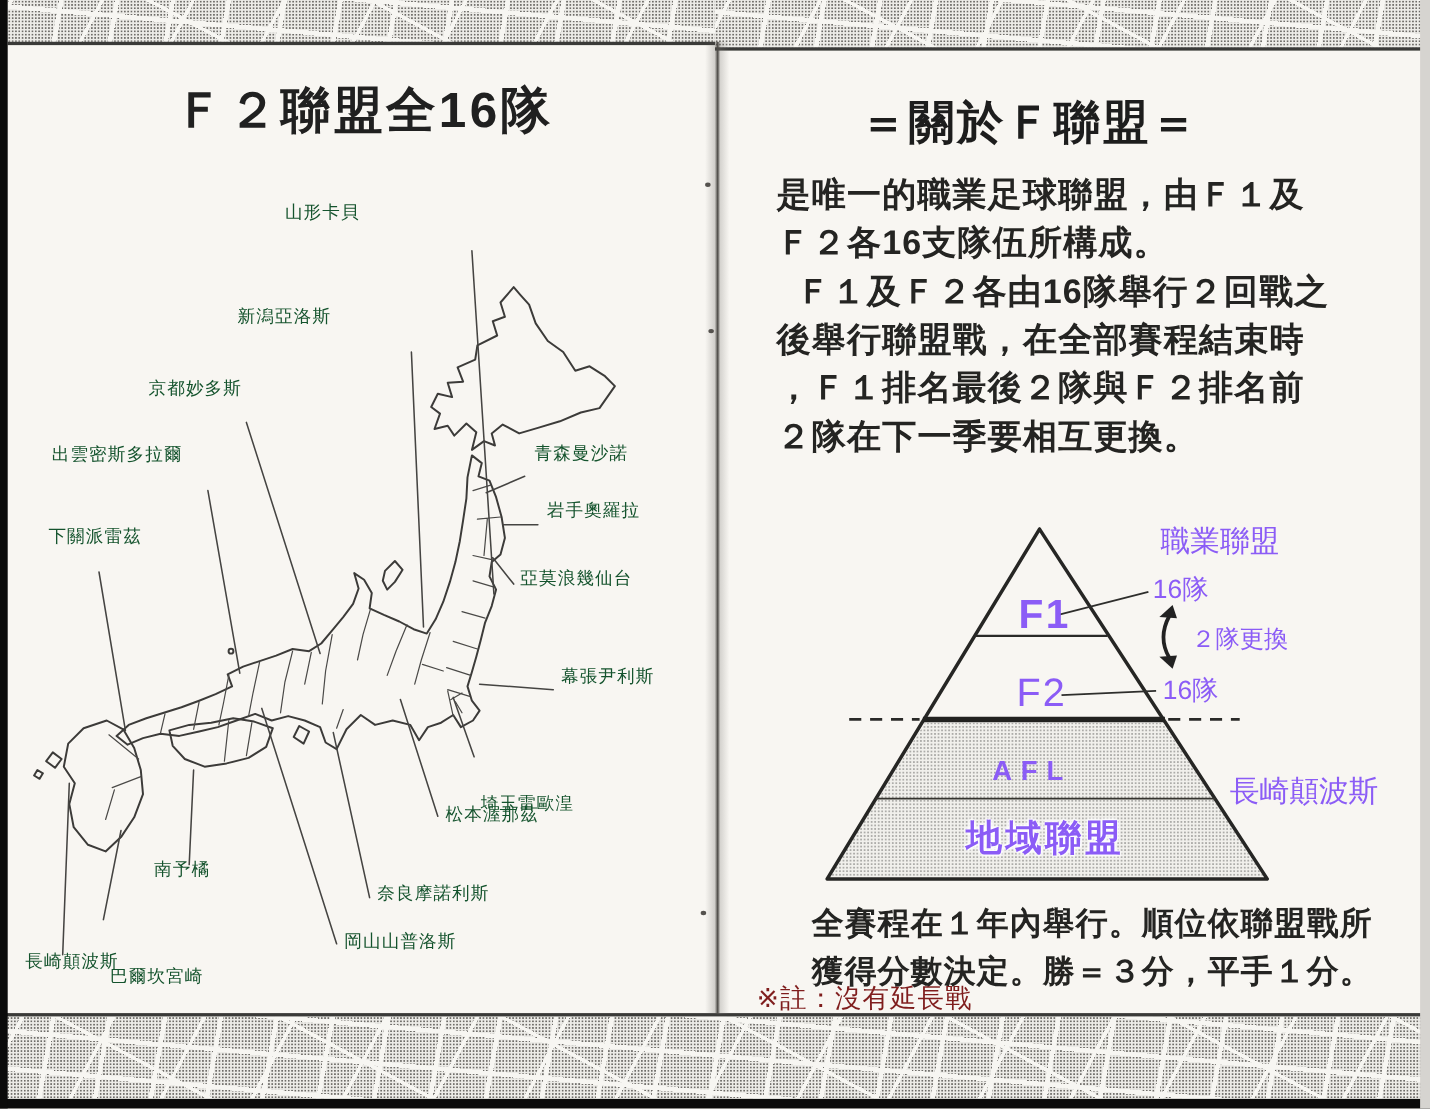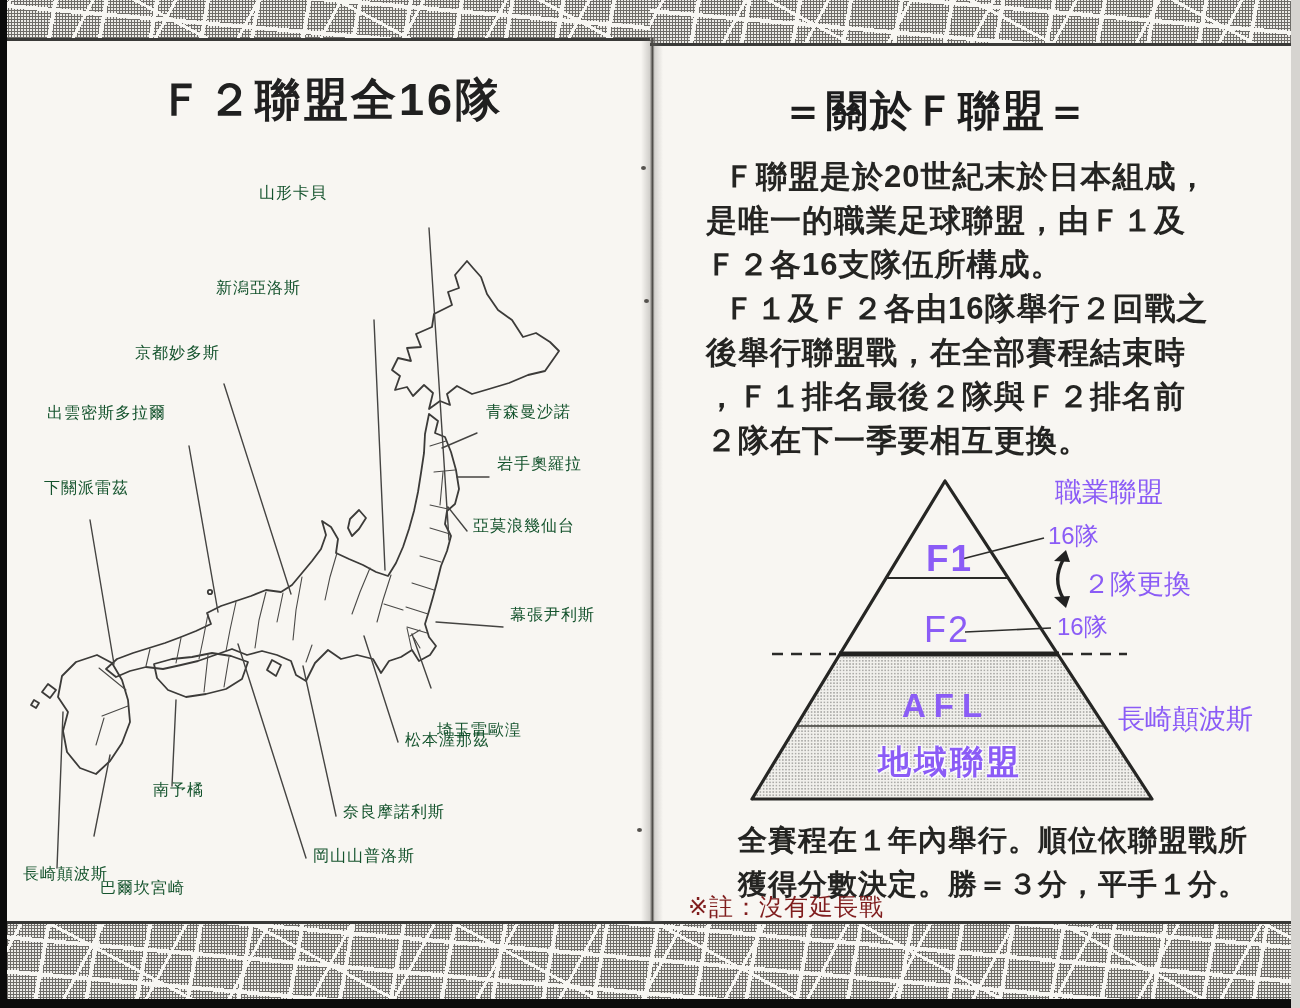--- a/index.html
+++ b/index.html
@@ -32,40 +32,40 @@
     font-size:45px;font-weight:700;letter-spacing:3px;color:#202020;}
   #japan-map{position:absolute;left:-7px;top:-38px;width:660px;height:1008px;}
 
   .team-label{position:absolute;font-size:16px;letter-spacing:1px;color:#14532d;white-space:nowrap;}
   .tl0 {left:252px;top:145px;}  .tl1 {left:209px;top:240px;}
   .tl2 {left:128px;top:305px;}  .tl3 {left:40px; top:365px;}
   .tl4 {left:37px; top:440px;}  .tl5 {left:479px;top:364px;}
   .tl6 {left:490px;top:416px;}  .tl7 {left:466px;top:478px;}
   .tl8 {left:503px;top:567px;}  .tl9 {left:430px;top:638px;margin-top:44px;}
   .tl10{left:398px;top:692px;}  .tl11{left:336px;top:764px;}
-  .tl12{left:306px;top:808px;}  .tl13{left:146px;top:742px;}
+  .tl12{left:306px;top:808px;}  .tl13{left:133px;top:742px;}
   .tl14{left:93px; top:792px;margin-top:48px;}  .tl15{left:16px; top:826px;}
 
   
   #right-page{position:absolute;left:650px;top:43px;width:641px;height:768px;}
   #right-title{position:absolute;left:0;top:40px;width:572px;text-align:center;
     font-size:42px;font-weight:700;letter-spacing:2px;color:#1d1d1d;}
   #body-text{position:absolute;left:56px;top:112px;width:585px;}
   .body-line{font-size:31px;font-weight:600;line-height:44px;letter-spacing:1px;color:#242422;white-space:nowrap;}
   .indent{text-indent:18px;}
   #pyramid-svg{position:absolute;left:0;top:-43px;width:650px;height:1008px;}
   .diagram-label{position:absolute;white-space:nowrap;color:#8b5cf6;}
   #pro-label    {left:405px;top:431px;font-size:27px;}
   #f1-count     {left:398px;top:477px;font-size:24px;}
-  #swap-label   {left:433px;top:523px;font-size:27px;text-align:right;}
+  #swap-label   {left:433px;top:523px;font-size:22px;text-align:right;}
   #f2-count     {left:407px;top:568px;font-size:24px;}
   #amateur-label{left:468px;top:658px;font-size:27px;}
   #tier-f1      {left:276px;top:495px;font-size:37px;font-weight:800;letter-spacing:2px;}
   #tier-f2      {left:274px;top:566px;font-size:36px;font-weight:400;letter-spacing:2px;}
-  #tier-afl     {left:252px;top:644px;font-size:33px;font-weight:700;letter-spacing:8px;text-align:right;}
+  #tier-afl     {left:252px;top:644px;font-size:25px;font-weight:700;letter-spacing:8px;text-align:right;}
   #tier-regional{left:228px;top:697px;font-size:33px;font-weight:800;letter-spacing:3px;
     text-shadow:0 0 3px #fff,0 0 3px #fff,0 0 5px #fff,1px 1px 2px #fff,-1px -1px 2px #fff;}
   #footer-text{position:absolute;left:88px;top:775px;}
   .footer-line{font-size:29px;font-weight:600;line-height:44px;letter-spacing:1px;color:#242422;white-space:nowrap;}
   #note-line{position:absolute;left:38px;top:848px;font-size:24px;font-weight:500;letter-spacing:1px;color:#7f1d1d;}
 
   svg .coast{fill:none;stroke:#3c3b39;stroke-width:1.8;stroke-linejoin:round;stroke-linecap:round;}
   svg .pref{fill:none;stroke:#4a4947;stroke-width:1.1;stroke-linecap:round;}
   svg .leader{fill:none;stroke:#454442;stroke-width:1.4;stroke-linecap:round;}
 </style>
@@ -123,21 +123,20 @@
     <div class="team-label tl12">岡山山普洛斯</div>
     <div class="team-label tl13">南予橘</div>
     <div class="team-label tl14">巴爾坎宮崎</div>
     <div class="team-label tl15">長崎顛波斯</div>
   </div>
 
   <div id="right-page">
     <div id="right-title">＝關於Ｆ聯盟＝</div>
 
     <div id="body-text">
-      <div class="body-line indent">Ｆ聯盟是於20世紀末於日本組成，</div>
       <div class="body-line">是唯一的職業足球聯盟，由Ｆ１及</div>
       <div class="body-line">Ｆ２各16支隊伍所構成。</div>
       <div class="body-line indent">Ｆ１及Ｆ２各由16隊舉行２回戰之</div>
       <div class="body-line">後舉行聯盟戰，在全部賽程結束時</div>
       <div class="body-line">，Ｆ１排名最後２隊與Ｆ２排名前</div>
       <div class="body-line">２隊在下一季要相互更換。</div>
     </div>
 
     <svg id="pyramid-svg" viewBox="0 0 650 1008">
       <defs>

